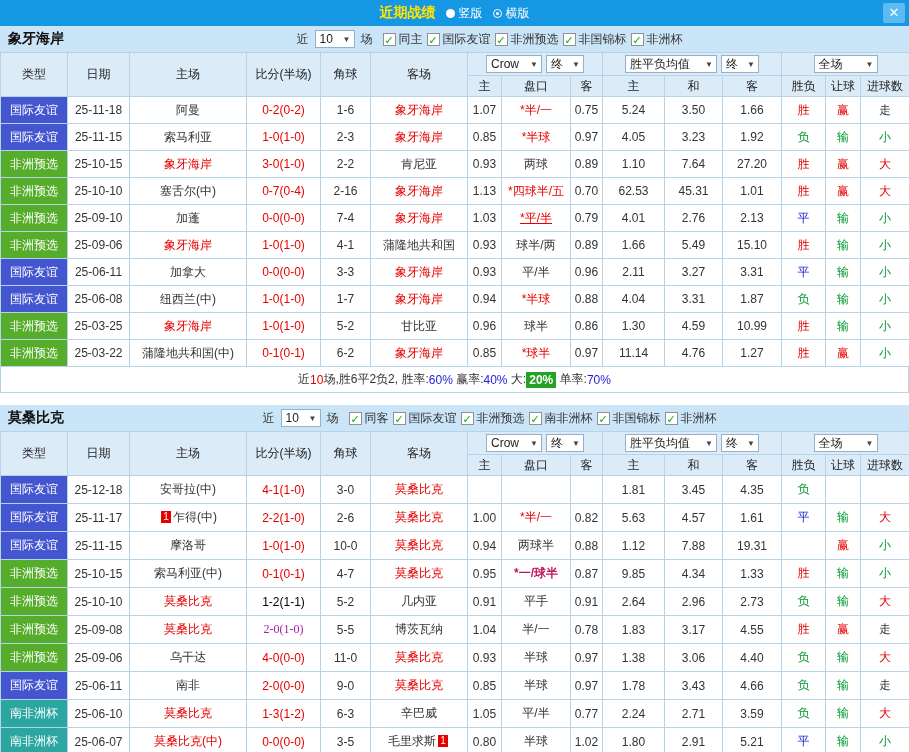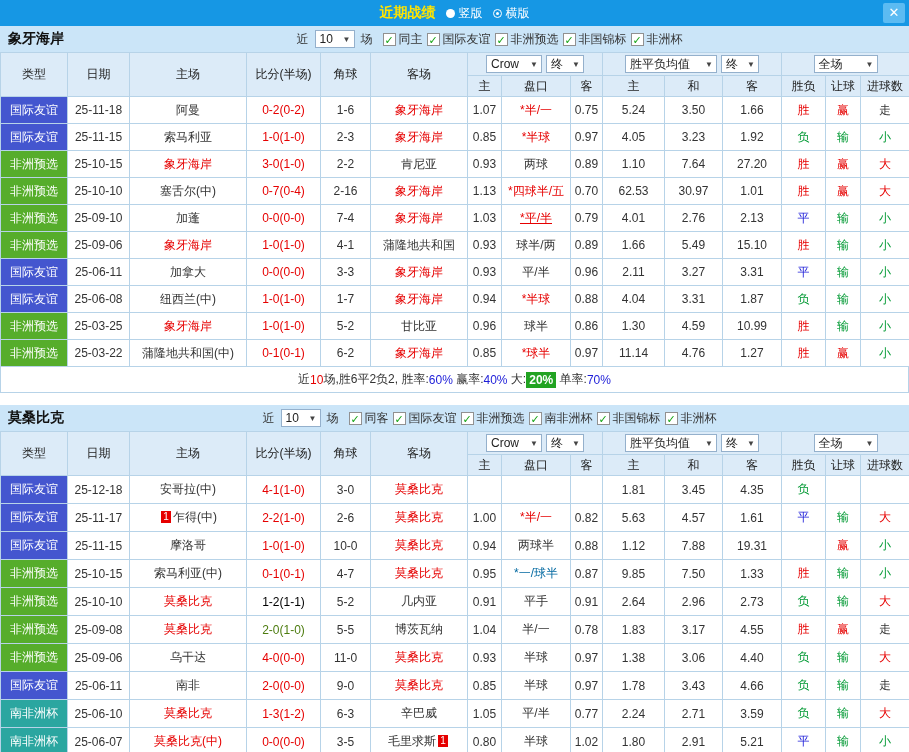--- a/index.html
+++ b/index.html
@@ -233,21 +233,21 @@
           <td class="comp" style="background: rgb(86, 173, 43);">非洲预选</td>
           <td>25-10-10</td>
           <td><span>塞舌尔(中)</span></td>
           <td style="color: rgb(230, 0, 0);">0-7(0-4)</td>
           <td>2-16</td>
           <td><span style="color: rgb(230, 0, 0);">象牙海岸</span></td>
           <td>1.13</td>
           <td style="color: rgb(230, 0, 0);">*四球半/五</td>
           <td>0.70</td>
           <td>62.53</td>
-          <td>30.97</td>
+          <td>45.31</td>
           <td>1.01</td>
           <td style="color: rgb(230, 0, 0);">胜</td>
           <td style="color: rgb(230, 0, 0);">赢</td>
           <td style="color: rgb(230, 0, 0);">大</td>
         </tr>
         <tr>
           <td class="comp" style="background: rgb(86, 173, 43);">非洲预选</td>
           <td>25-09-10</td>
           <td><span>加蓬</span></td>
           <td style="color: rgb(230, 0, 0);">0-0(0-0)</td>
@@ -513,24 +513,24 @@
           <td style="color: rgb(0, 153, 51);">小</td>
         </tr>
         <tr>
           <td class="comp" style="background: rgb(86, 173, 43);">非洲预选</td>
           <td>25-10-15</td>
           <td><span>索马利亚(中)</span></td>
           <td style="color: rgb(230, 0, 0);">0-1(0-1)</td>
           <td>4-7</td>
           <td><span style="color: rgb(230, 0, 0);">莫桑比克</span></td>
           <td>0.95</td>
-          <td style="color: #0369a1;">*一/球半</td>
+          <td style="color: #be185d; font-weight: bold;">*一/球半</td>
           <td>0.87</td>
           <td>9.85</td>
-          <td>7.50</td>
+          <td>4.34</td>
           <td>1.33</td>
           <td style="color: rgb(230, 0, 0);">胜</td>
           <td style="color: rgb(0, 153, 51);">输</td>
           <td style="color: rgb(0, 153, 51);">小</td>
         </tr>
         <tr>
           <td class="comp" style="background: rgb(86, 173, 43);">非洲预选</td>
           <td>25-10-10</td>
           <td><span style="color: rgb(230, 0, 0);">莫桑比克</span></td>
           <td style="color: #000000;">1-2(1-1)</td>
@@ -543,21 +543,21 @@
           <td>2.96</td>
           <td>2.73</td>
           <td style="color: rgb(0, 153, 51);">负</td>
           <td style="color: rgb(0, 153, 51);">输</td>
           <td style="color: rgb(230, 0, 0);">大</td>
         </tr>
         <tr>
           <td class="comp" style="background: rgb(86, 173, 43);">非洲预选</td>
           <td>25-09-08</td>
           <td><span style="color: rgb(230, 0, 0);">莫桑比克</span></td>
-          <td style="color: #4d7c0f;">2-0(1-0)</td>
+          <td style="color: #a21caf; font-family: Liberation Serif, serif;">2-0(1-0)</td>
           <td>5-5</td>
           <td><span>博茨瓦纳</span></td>
           <td>1.04</td>
           <td>半/一</td>
           <td>0.78</td>
           <td>1.83</td>
           <td>3.17</td>
           <td>4.55</td>
           <td style="color: rgb(230, 0, 0);">胜</td>
           <td style="color: rgb(230, 0, 0);">赢</td>

